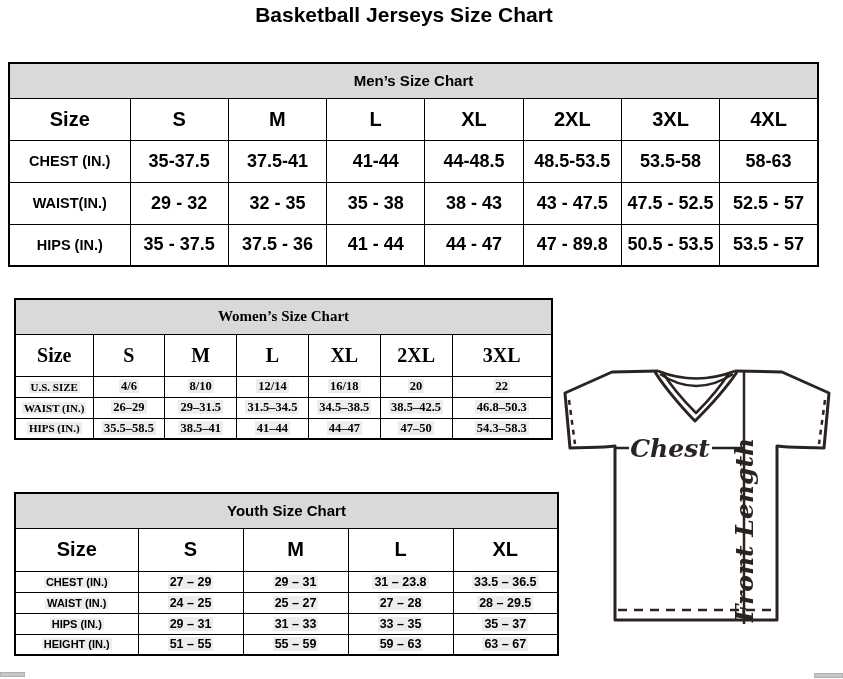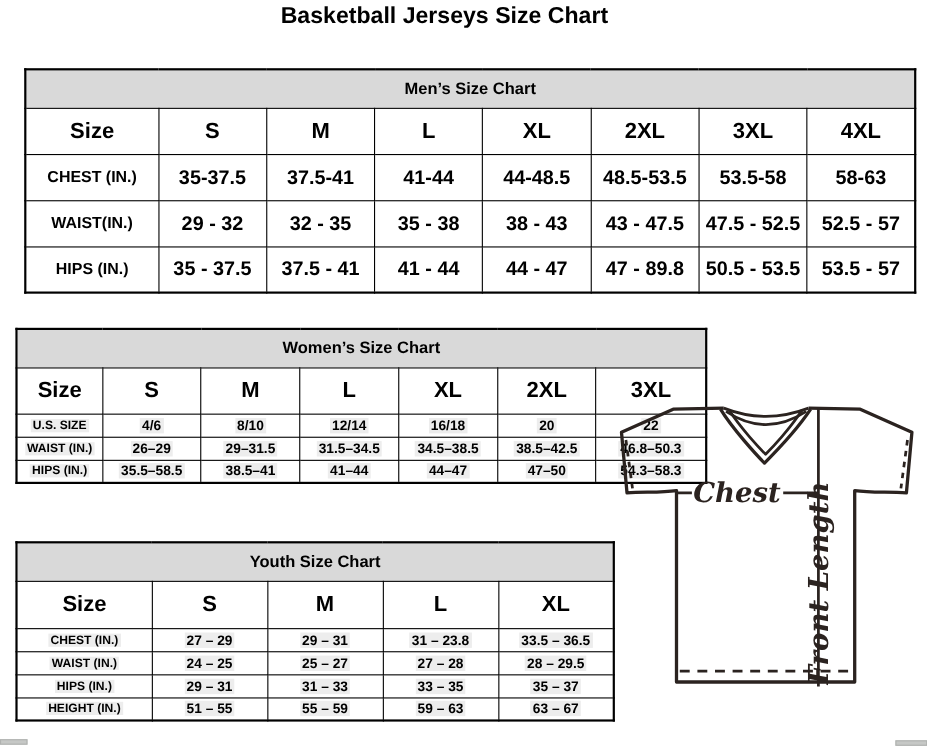--- a/index.html
+++ b/index.html
@@ -6,22 +6,22 @@
   html,body { background:#fff; }
   body {
     width:843px; height:679px; position:relative; overflow:hidden;
     font-family:"Liberation Sans", sans-serif; color:#000;
   }
   .page-title {
     position:absolute; top:3px; left:0; width:808px;
     text-align:center; font-size:21px; font-weight:bold;
   }
   .tbl-wrap { position:absolute; }
-  #men   { left:22px; top:62px;  width:811px; }
-  #women { left:14px; top:298px; width:629px; }
+  #men   { left:8px; top:62px;  width:811px; }
+  #women { left:14px; top:298px; width:539px;font-family:Liberation Serif, serif; }
   #youth { left:14px; top:492px; width:545px; }
   table {
     width:100%; border-collapse:collapse; table-layout:fixed;
     border:2px solid var(--table_border,#000); font-weight:bold;
   }
   th,td {
     border:1px solid var(--table_border,#000);
     text-align:center; vertical-align:middle; padding:0; overflow:hidden;
   }
   .cap-cell { height:35px; background:var(--table_header_bg,#d9d9d9); font-size:15px; }
@@ -90,21 +90,21 @@
             <td class="data-cell">32 - 35</td>
             <td class="data-cell">35 - 38</td>
             <td class="data-cell">38 - 43</td>
             <td class="data-cell">43 - 47.5</td>
             <td class="data-cell">47.5 - 52.5</td>
             <td class="data-cell">52.5 - 57</td>
           </tr>
           <tr>
             <th class="row-label">HIPS (IN.)</th>
             <td class="data-cell">35 - 37.5</td>
-            <td class="data-cell">37.5 - 41</td>
+            <td class="data-cell">37.5 - 36</td>
             <td class="data-cell">41 - 44</td>
             <td class="data-cell">44 - 47</td>
             <td class="data-cell">47 - 89.8</td>
             <td class="data-cell">50.5 - 53.5</td>
             <td class="data-cell">53.5 - 57</td>
           </tr>
         </tbody>
       </table>
   </div>
 

